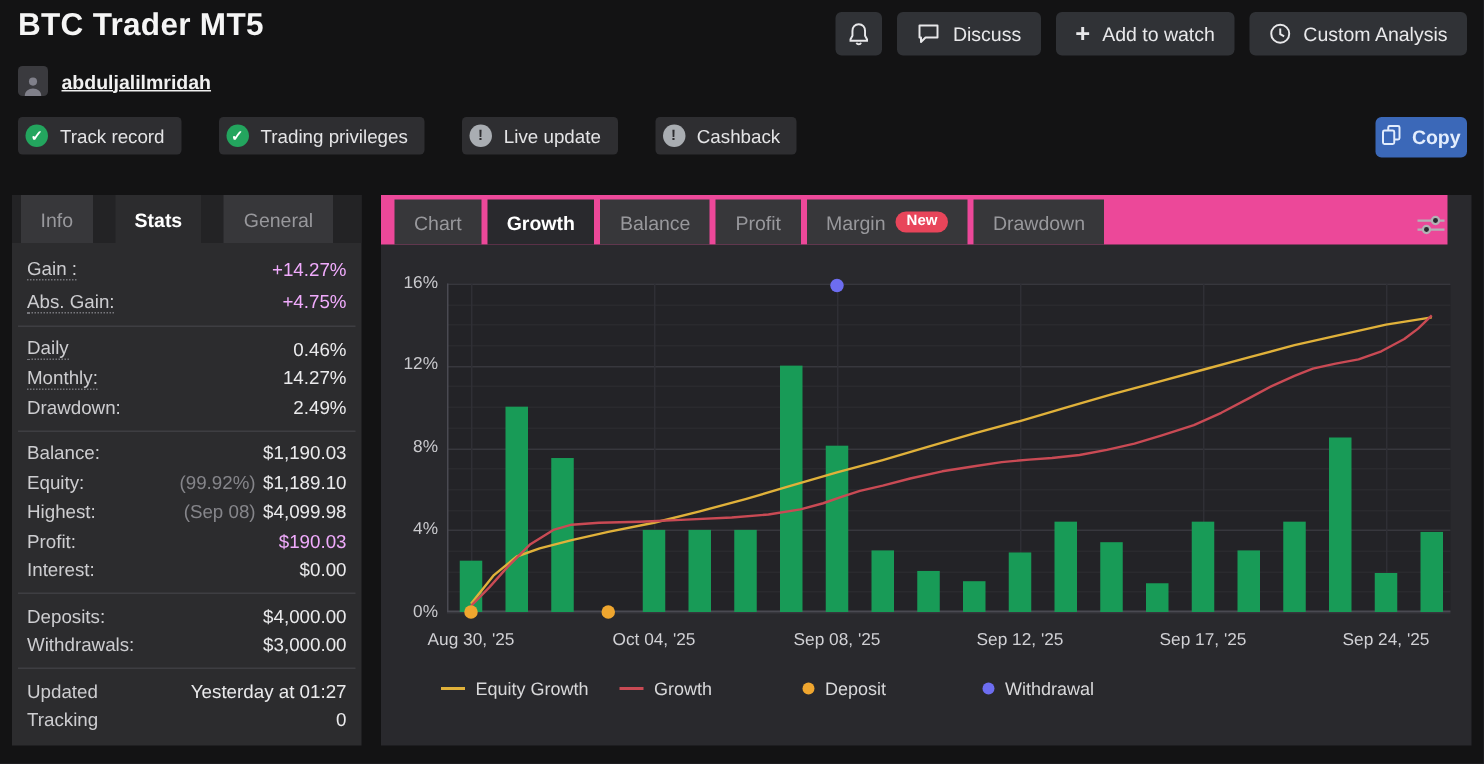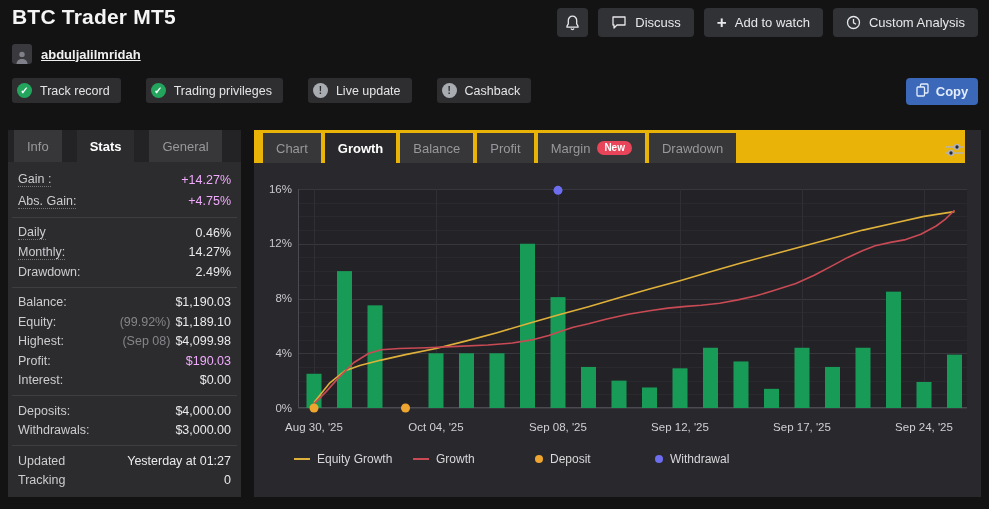--- a/index.html
+++ b/index.html
@@ -26,27 +26,27 @@
   .avatar { width:20px; height:20px; background:#3a3a3e; border-radius:3px; display:flex; align-items:flex-end; justify-content:center; overflow:hidden; }
   .username { font-weight:bold; color:#f0f0f0; text-decoration:underline; }
   .acct-details a, .broker-link { color:#cfcfd2; font-weight:bold; text-decoration:underline; }
   
   .badges-row { position:absolute; left:12px; right:11px; top:78px; display:flex; align-items:flex-start; }
   #badges { display:flex; gap:25px; }
   .badge { height:25px; display:inline-flex; align-items:center; gap:8px; background:#2e2e31; border-radius:3px; padding:0 11px 0 5px; font-size:12.5px; color:#e4e4e6; }
   .badge-ico { width:15px; height:15px; border-radius:50%; display:flex; align-items:center; justify-content:center; font-size:10px; font-weight:bold; }
   .badge-ico.ok { background:#23a55e; color:#fff; }
   .badge-ico.info { background:#a9adb2; color:#2c2c2f; }
-  .copy-btn { margin-left:auto; width:72px; height:27px; display:inline-flex; align-items:center; justify-content:center; gap:7px; background:#3b68b8; border:none; border-radius:4px; color:#e3edfd; font-size:13px; font-weight:bold; font-family:"Liberation Sans",sans-serif; cursor:pointer; }
+  .copy-btn { margin-left:auto; width:61px; height:27px; display:inline-flex; align-items:center; justify-content:center; gap:7px; background:#3b68b8; border:none; border-radius:4px; color:#e3edfd; font-size:13px; font-weight:bold; font-family:"Liberation Sans",sans-serif; cursor:pointer; }
   
   .left-panel { position:absolute; left:8px; top:130px; width:233px; height:367px; background:#2c2c2e; }
   .chart-panel { position:absolute; left:254px; top:130px; width:727px; height:367px; background:#29292d; }
   
   .tabstrip { display:flex; gap:15px; background:#232325; padding-left:6px; height:32px; align-items:stretch; }
-  .chart-panel .tabstrip { position:absolute; left:0; right:16px; top:0; height:33px; background:#eab308; padding-left:9px; padding-top:3px; gap:4px;text-align:right; }
+  .chart-panel .tabstrip { position:absolute; left:0; right:16px; top:0; height:33px; background:#ec4899; padding-left:9px; padding-top:3px; gap:4px;text-align:right; }
   .tab { display:flex; align-items:center; gap:7px; padding:0 13px; font-size:13px; color:#98989c; background:#37373a; cursor:pointer; white-space:nowrap; }
   .left-panel .tab.active { background:#2c2c2e; color:#ffffff; font-weight:bold; }
   .chart-panel .tab.active { background:#29292d; color:#ffffff; font-weight:bold; }
   .new-pill { background:#e8455a; color:#fff; font-size:10px; font-weight:bold; border-radius:8px; padding:2px 7px; line-height:1; }
   .filters-icon { position:absolute; right:16px; top:11px; cursor:pointer; }
   
   .stats { padding:7px 4px 0 4px; }
   .stat-row { display:flex; justify-content:space-between; align-items:center; height:19.5px; padding:0 6px; font-size:12.5px; }
   .stat-group.g1 .stat-row { height:21.5px; }
   .stat-group + .stat-group { border-top:1px solid #3e3e42; margin-top:5px; padding-top:5px; }

